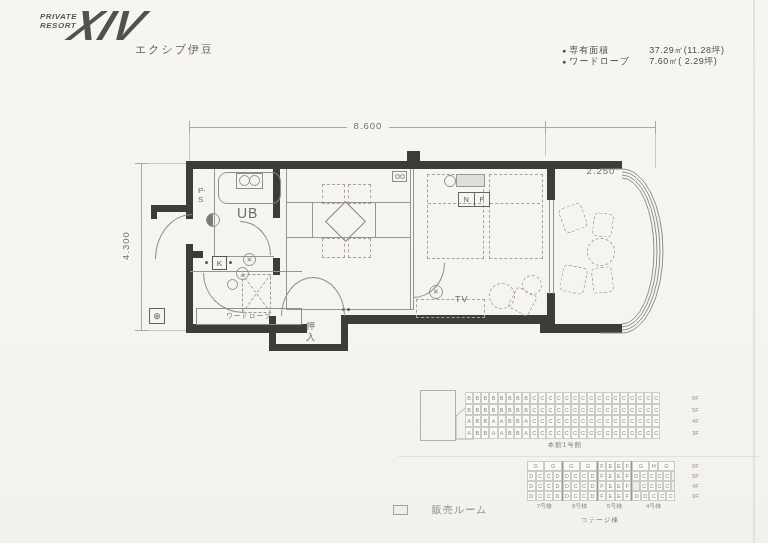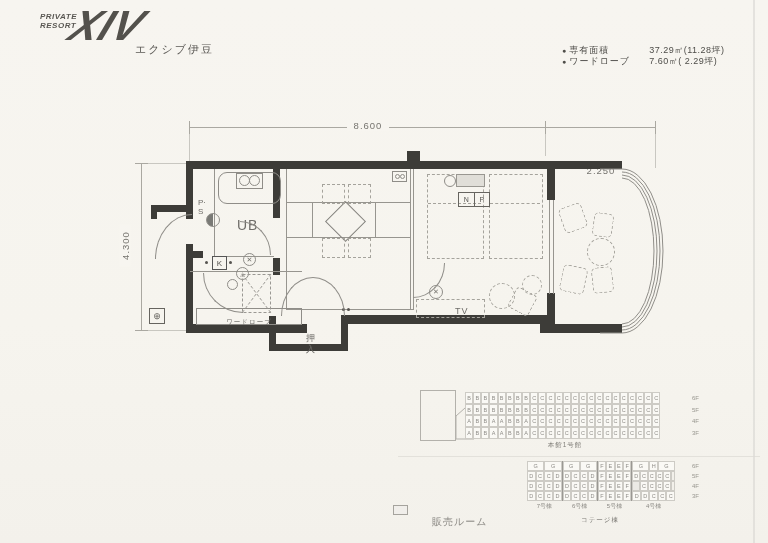--- a/index.html
+++ b/index.html
@@ -8,21 +8,21 @@
         font-family:"Liberation Sans",sans-serif;color:#55534f;}
   .abs{position:absolute;}
   
   .wall{position:absolute;background:#3d3c38;}
   .tline{position:absolute;background:#97958f;}
   .dimline{position:absolute;background:#aaa8a1;}
   .dashed{position:absolute;border:1px dashed #a5a39c;background:transparent;}
   .thinbox{position:absolute;border:1px solid #8f8d88;background:transparent;}
   .circle{border-radius:50%;}
   .arc{position:absolute;border:0 solid #8f8d88;background:transparent;}
-  .lbl{position:absolute;color:#6e6c68;white-space:nowrap;margin-top:12px;}
+  .lbl{position:absolute;color:#6e6c68;white-space:nowrap;}
   .vtext{white-space:normal;word-break:break-all;line-height:9px;}
   
   .logo-small{position:absolute;font-style:italic;font-weight:bold;font-size:8px;
               letter-spacing:.5px;color:#5a5853;line-height:9px;}
   .logo-xiv{position:absolute;font-style:italic;font-weight:bold;font-size:42px;
             transform:skewX(-22deg);letter-spacing:1px;color:#53514c;}
   .logo-sub{position:absolute;font-size:11px;letter-spacing:2px;color:#5b5955;}
   
   .title{position:absolute;font-family:"Liberation Serif",serif;font-size:28px;
          letter-spacing:2px;color:#454442;}

